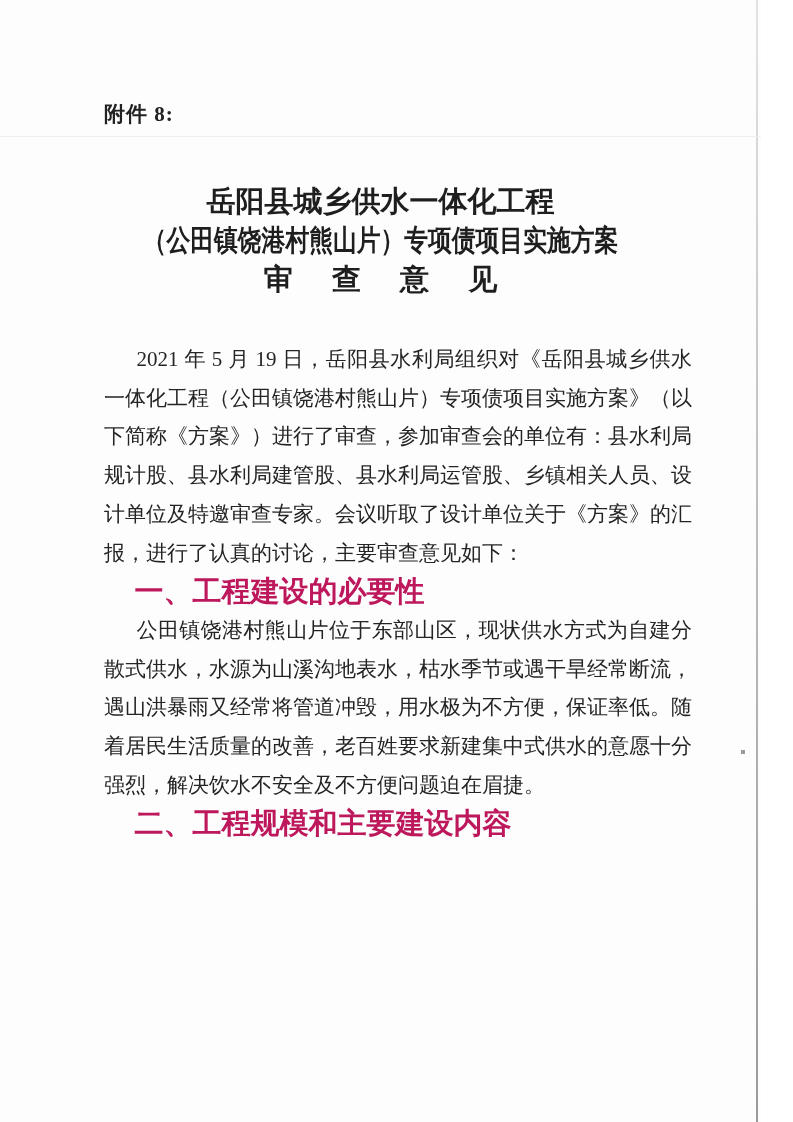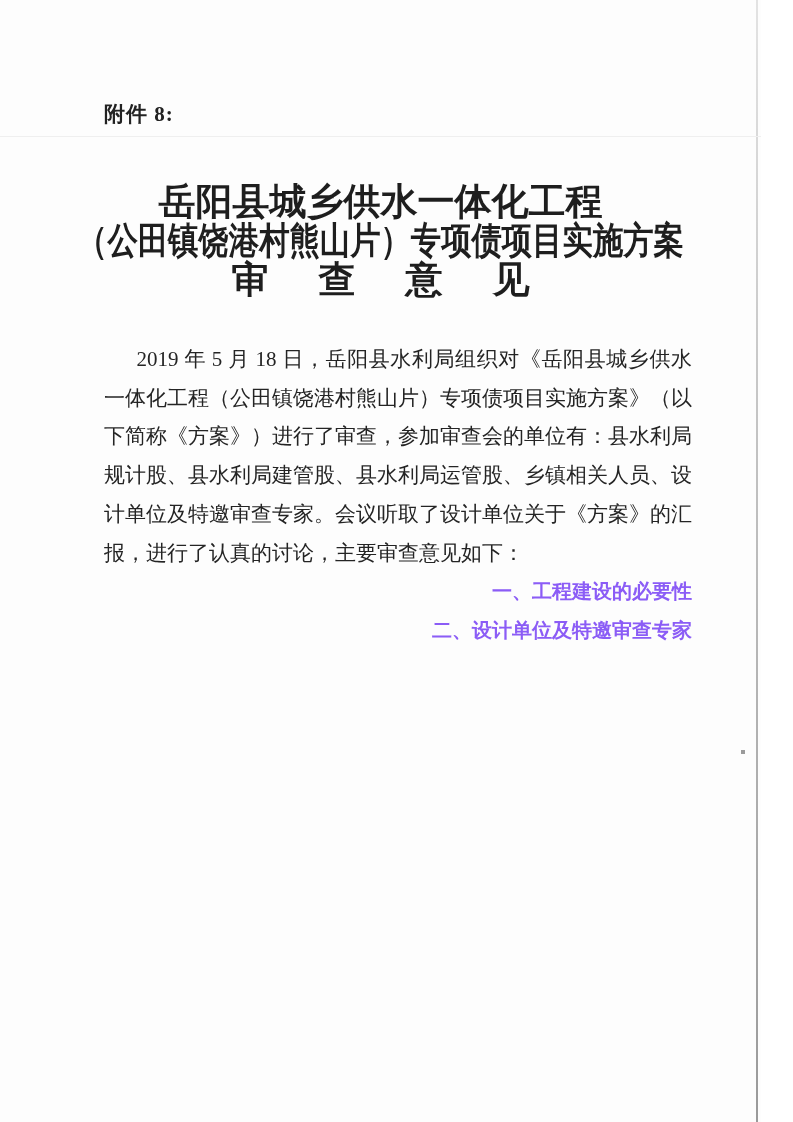--- a/index.html
+++ b/index.html
@@ -49,21 +49,21 @@
     font-weight: bold;
     letter-spacing: 1px;
   }
   .title-block {
     position: absolute;
     left: 0;
     top: 182px;
     width: 100%;
     text-align: center;
     font-weight: bold;
-    font-size: 37px;
+    font-size: 29px;
     line-height: 39px;
     color: #1e1e1e;
   }
   .title-line2 {
     transform: scaleX(0.82);
     transform-origin: 50% 50%;
     white-space: nowrap;
   }
   .title-line3 {
     letter-spacing: 1.35em;
@@ -80,26 +80,26 @@
     text-align: justify;
     text-justify: inter-ideograph;
     color: #242424;
   }
   .para {
     margin: 0;
     text-indent: 1.55em;
   }
   .heading {
     margin: 0;
-    font-size: 20px;
+    font-size: 29px;
     font-weight: bold;
     font-family: "Liberation Sans", "DejaVu Sans", sans-serif;
     text-indent: 1.05em;
-    text-align: right;
-    color: #8b5cf6;
+    text-align: left;
+    color: #be185d;
     line-height: 38.7px;
   }
 </style>
 </head>
 <body>
 
 <div class="page">
 
   <div class="scan-edge-right"></div>
   <div class="scan-line-top"></div>
@@ -107,18 +107,19 @@
 
   <div class="attachment">附件 8:</div>
 
   <div class="title-block">
     <div class="title-line1">岳阳县城乡供水一体化工程</div>
     <div class="title-line2">（公田镇饶港村熊山片）专项债项目实施方案</div>
     <div class="title-line3">审查意见</div>
   </div>
 
   <div class="doc-body">
-    <p class="para">2019 年 5 月 18 日，岳阳县水利局组织对《岳阳县城乡供水一体化工程（公田镇饶港村熊山片）专项债项目实施方案》（以下简称《方案》）进行了审查，参加审查会的单位有：县水利局规计股、县水利局建管股、县水利局运管股、乡镇相关人员、设计单位及特邀审查专家。会议听取了设计单位关于《方案》的汇报，进行了认真的讨论，主要审查意见如下：</p>
+    <p class="para">2021 年 5 月 19 日，岳阳县水利局组织对《岳阳县城乡供水一体化工程（公田镇饶港村熊山片）专项债项目实施方案》（以下简称《方案》）进行了审查，参加审查会的单位有：县水利局规计股、县水利局建管股、县水利局运管股、乡镇相关人员、设计单位及特邀审查专家。会议听取了设计单位关于《方案》的汇报，进行了认真的讨论，主要审查意见如下：</p>
     <h2 class="heading">一、工程建设的必要性</h2>
-    <h2 class="heading">二、设计单位及特邀审查专家</h2>
+    <p class="para">公田镇饶港村熊山片位于东部山区，现状供水方式为自建分散式供水，水源为山溪沟地表水，枯水季节或遇干旱经常断流，遇山洪暴雨又经常将管道冲毁，用水极为不方便，保证率低。随着居民生活质量的改善，老百姓要求新建集中式供水的意愿十分强烈，解决饮水不安全及不方便问题迫在眉捷。</p>
+    <h2 class="heading">二、工程规模和主要建设内容</h2>
   </div>
 
 </div>
 
 </body></html>

